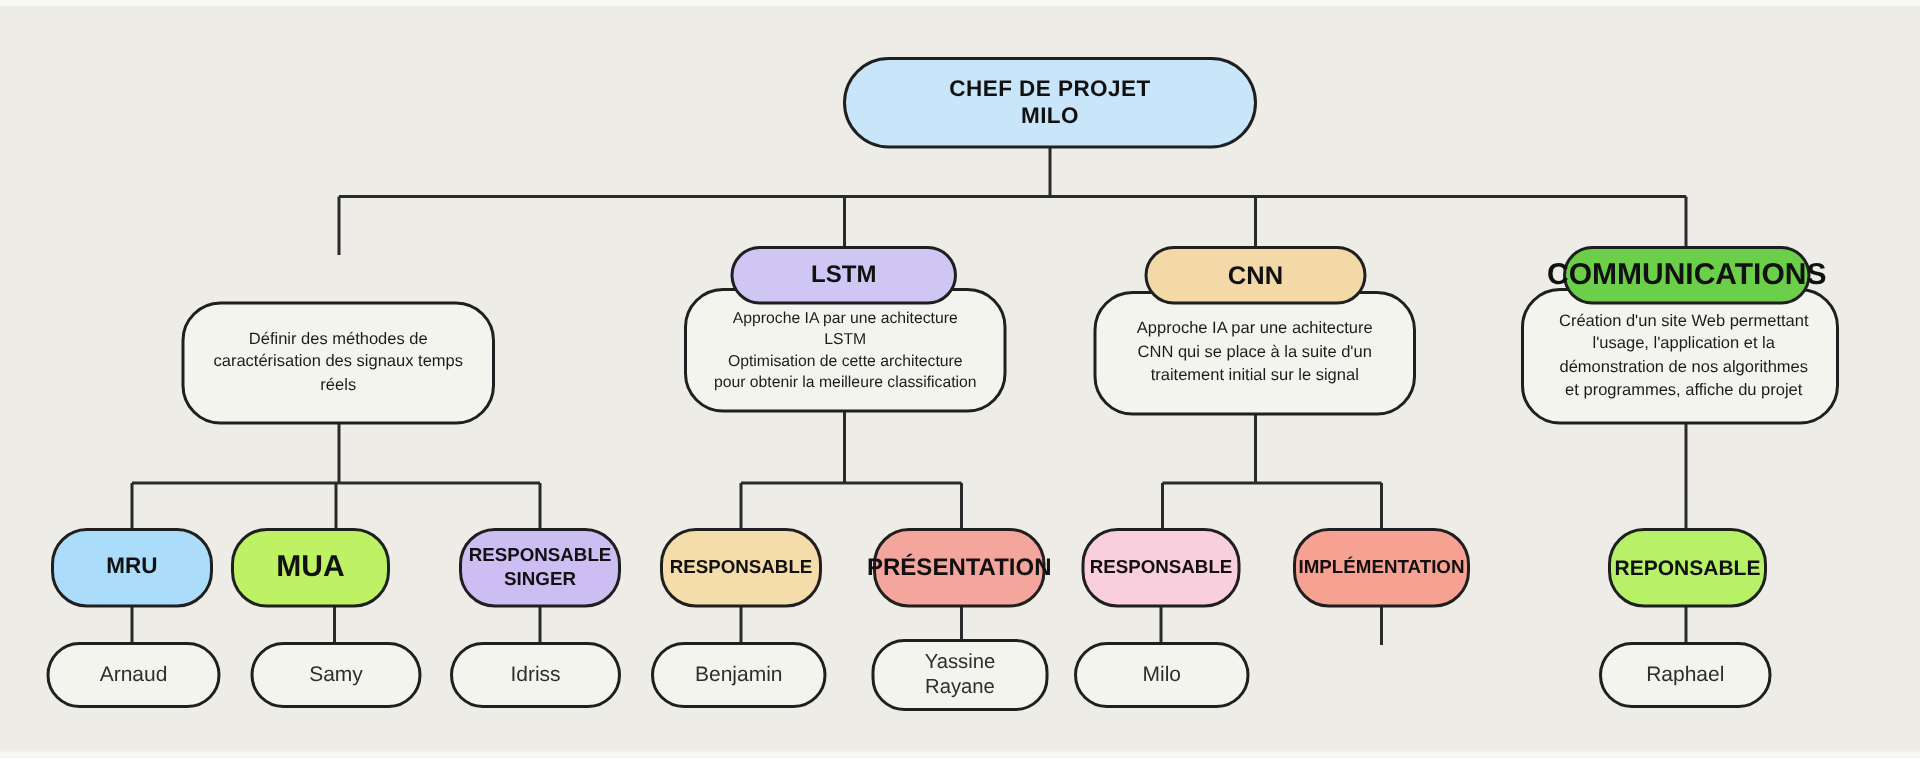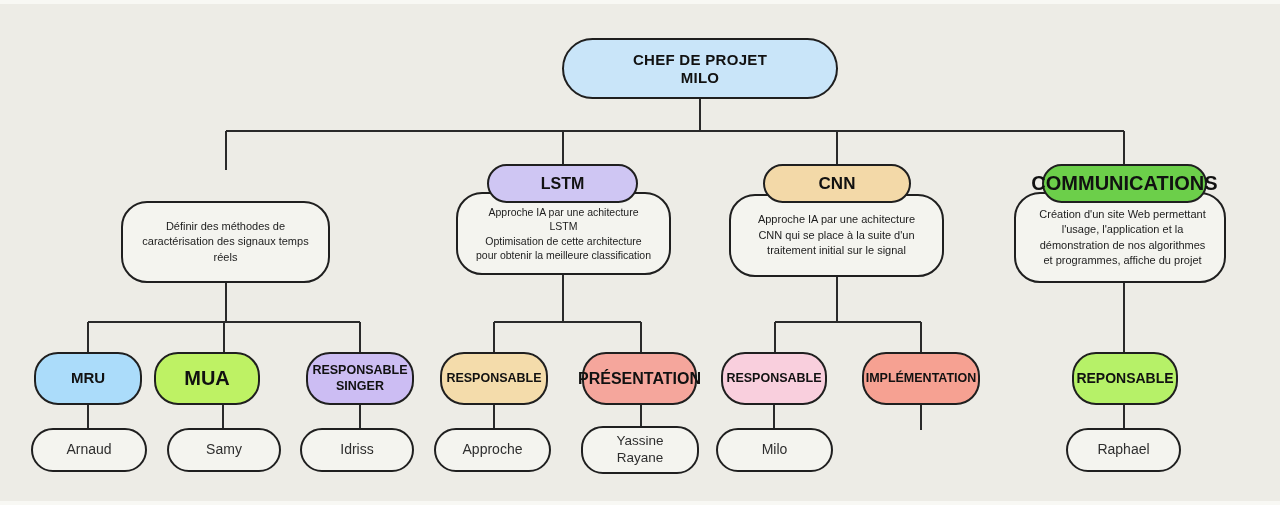--- a/index.html
+++ b/index.html
@@ -148,19 +148,19 @@
 SINGER</div>
   <div class="node role-pill" style="left: 440px; width: 108px; font-size: 12.5px; background-color: rgb(244, 220, 171);">RESPONSABLE</div>
   <div class="node role-pill" style="left: 582px; width: 115px; font-size: 16px; background-color: rgb(245, 166, 156);">PRÉSENTATION</div>
   <div class="node role-pill" style="left: 721px; width: 106px; font-size: 12.5px; background-color: rgb(249, 207, 221);">RESPONSABLE</div>
   <div class="node role-pill" style="left: 862px; width: 118px; font-size: 12.5px; background-color: rgb(246, 161, 146);">IMPLÉMENTATION</div>
   <div class="node role-pill" style="left: 1072px; width: 106px; font-size: 14px; background-color: rgb(182, 241, 104);">REPONSABLE</div>
 
   <div class="node name-pill" style="left:31px;top:428px;width:116px;height:44px;">Arnaud</div>
   <div class="node name-pill" style="left:167px;top:428px;width:114px;height:44px;">Samy</div>
   <div class="node name-pill" style="left:300px;top:428px;width:114px;height:44px;">Idriss</div>
-  <div class="node name-pill" style="left:434px;top:428px;width:117px;height:44px;">Approche</div>
+  <div class="node name-pill" style="left:434px;top:428px;width:117px;height:44px;">Benjamin</div>
   <div class="node name-pill" style="left:581px;top:426px;width:118px;height:48px;font-size:13.5px;">Yassine
 Rayane</div>
   <div class="node name-pill" style="left:716px;top:428px;width:117px;height:44px;">Milo</div>
   <div class="node name-pill" style="left:1066px;top:428px;width:115px;height:44px;">Raphael</div>
 
 </div>
 
 </body></html>

